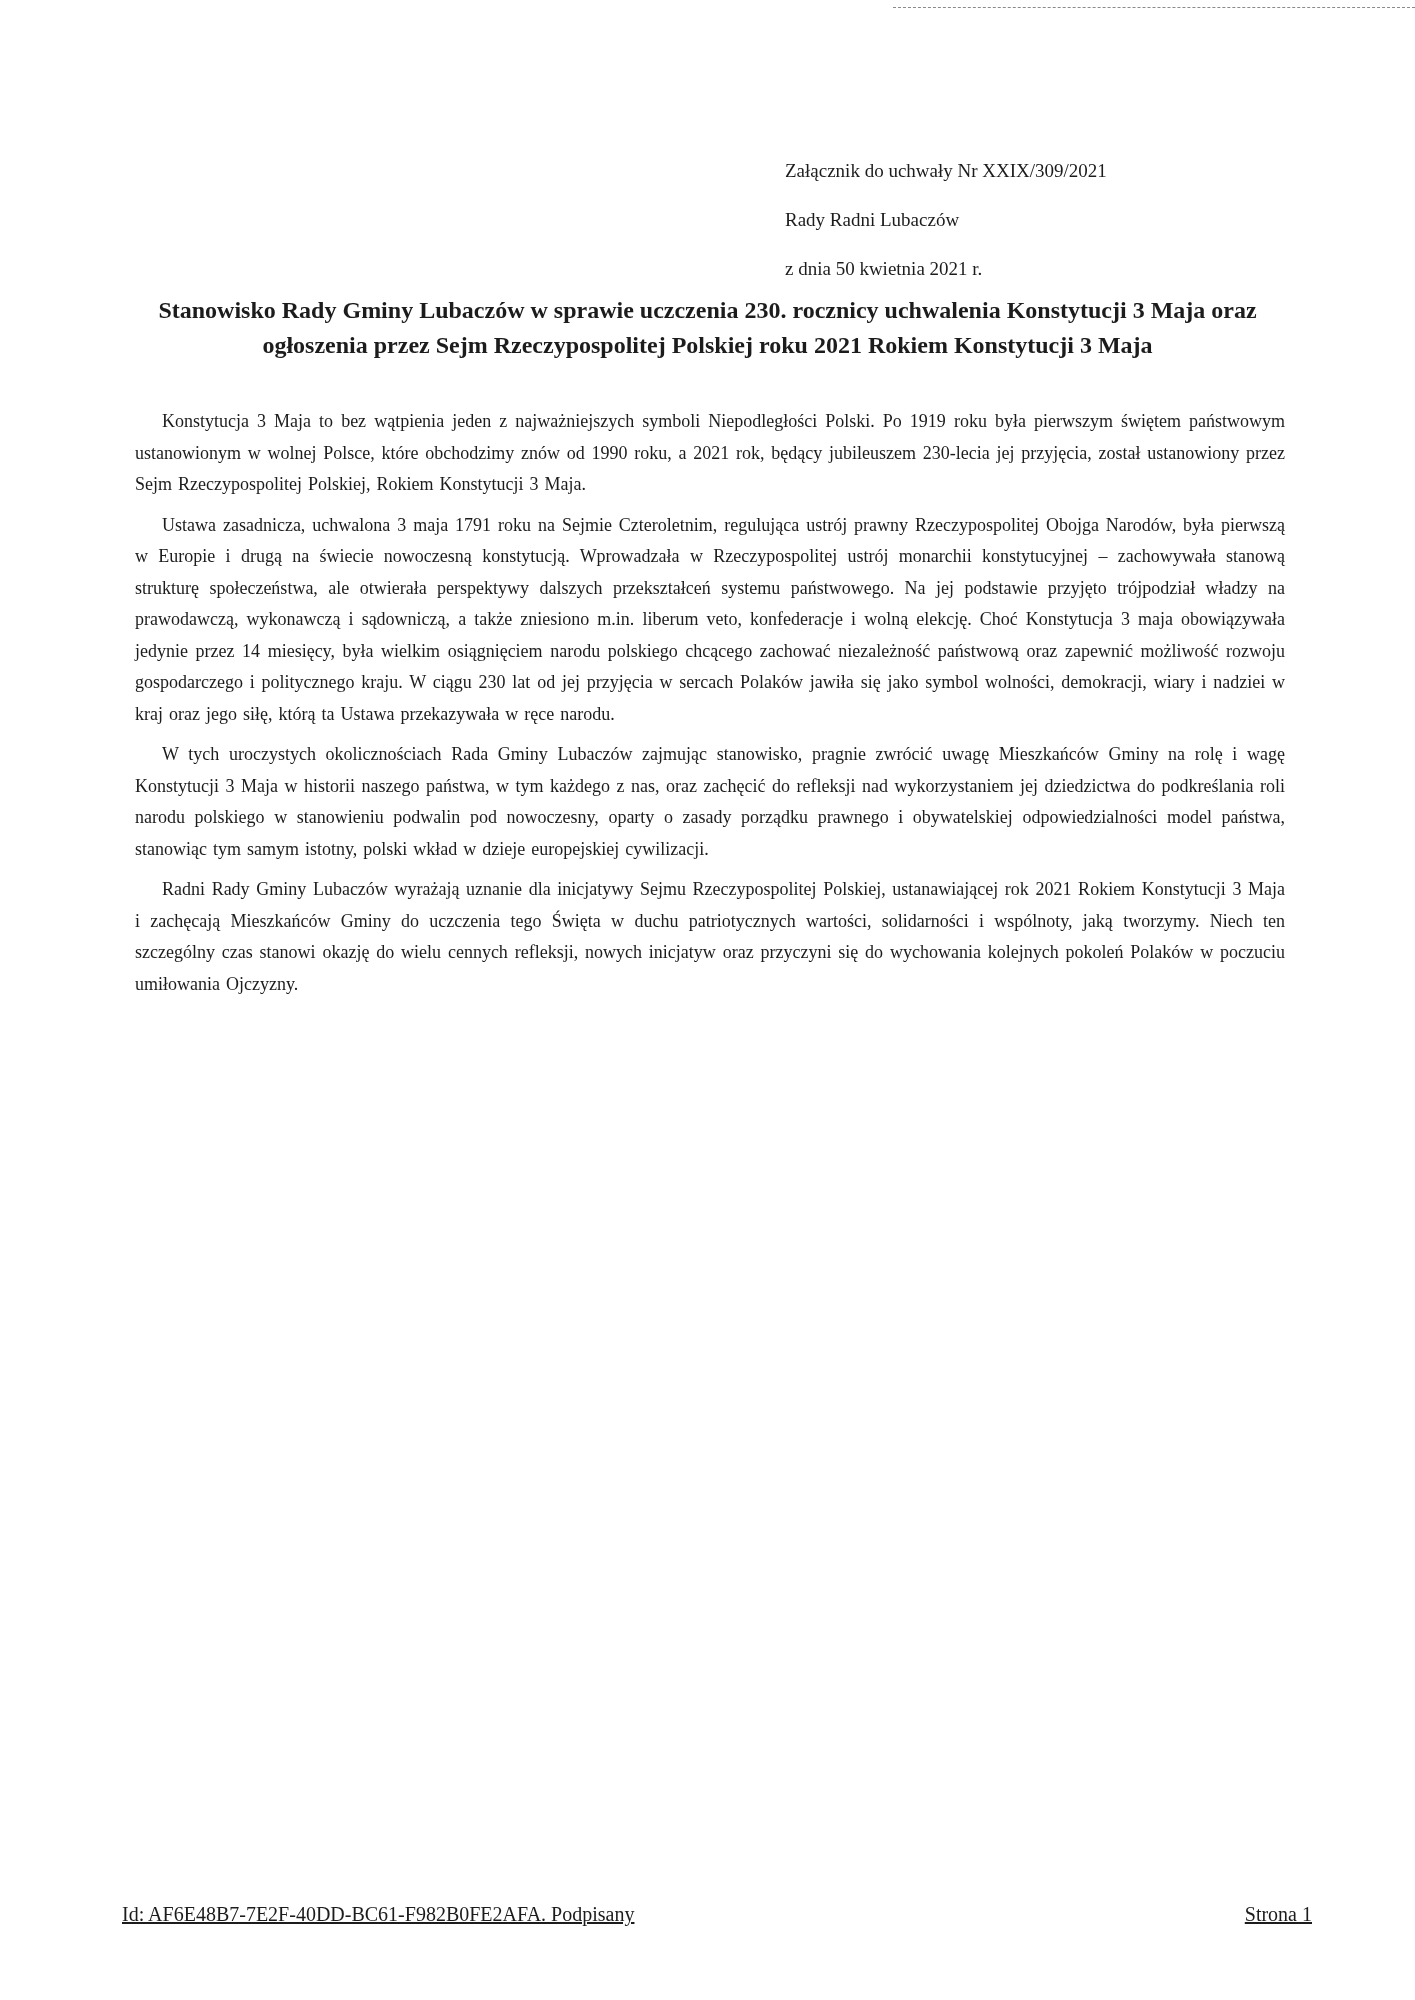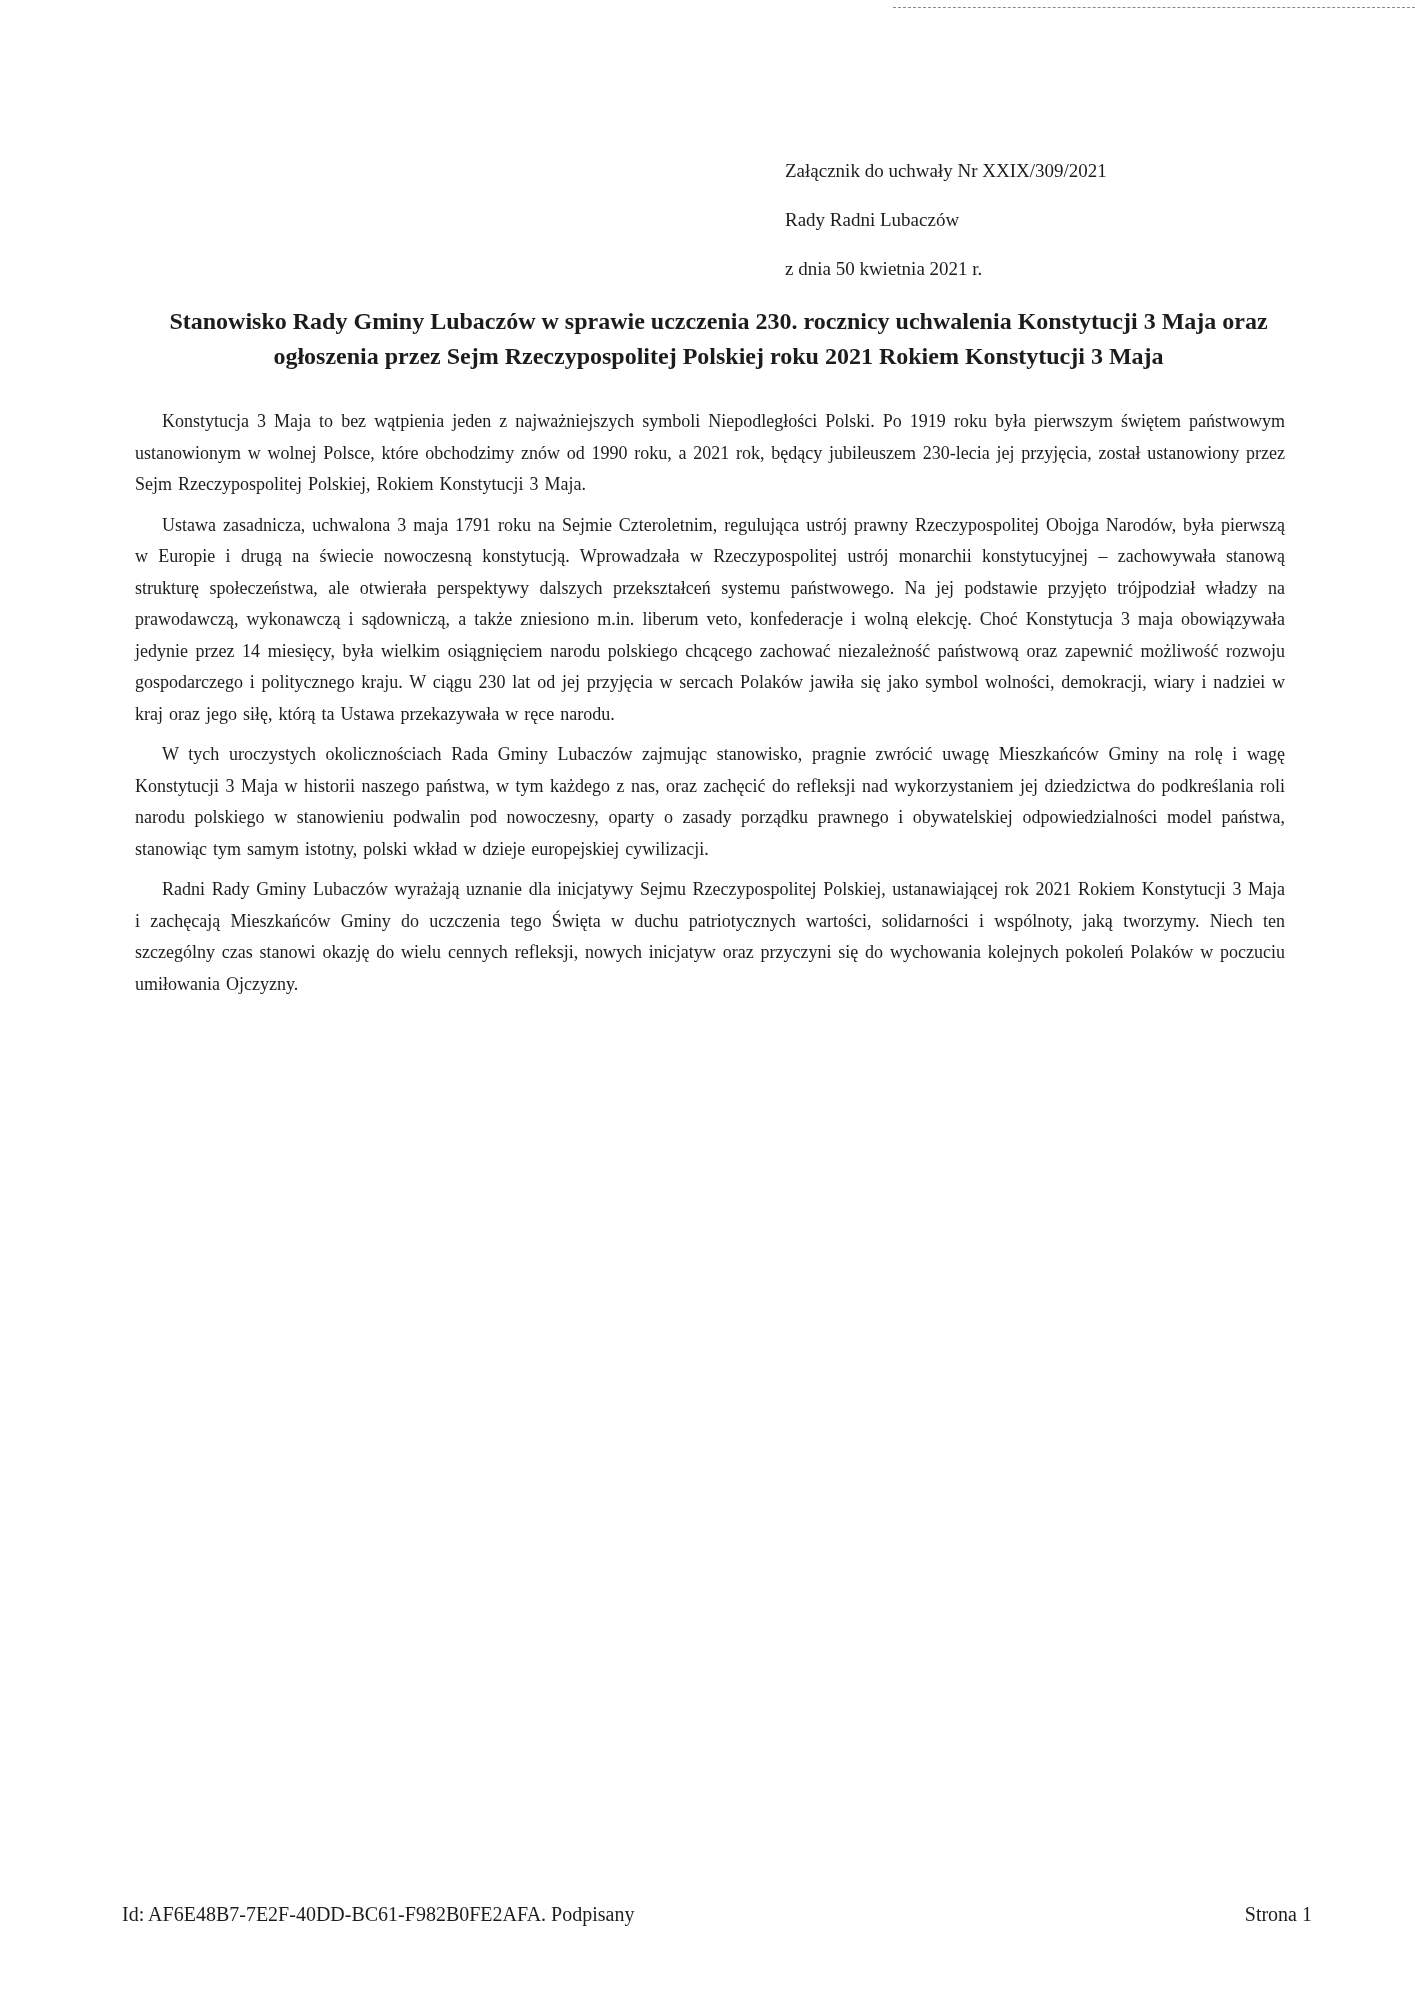--- a/index.html
+++ b/index.html
@@ -29,21 +29,21 @@
     left: 785px;
     font-size: 19px;
     line-height: 49px;
     white-space: nowrap;
   }
   .doc-title {
     position: absolute;
     top: 293px;
     left: 120px;
     width: 1175px;
-    margin: 11px;
+    margin: 0;
     font-size: 24px;
     font-weight: bold;
     line-height: 35px;
     text-align: center;
   }
   .doc-body {
     position: absolute;
     top: 406px;
     left: 135px;
     width: 1150px;
@@ -58,20 +58,21 @@
   }
   .page-footer {
     position: absolute;
     top: 1903px;
     left: 122px;
     width: 1190px;
     display: flex;
     justify-content: space-between;
     align-items: center;
     font-size: 20px;
+    text-decoration: underline;
   }
 </style>
 </head>
 <body>
 
 <div class="scan-line"></div>
 
 <div class="attachment-block">
   <div>Załącznik do uchwały Nr XXIX/309/2021</div>
   <div>Rady Radni Lubaczów</div>

